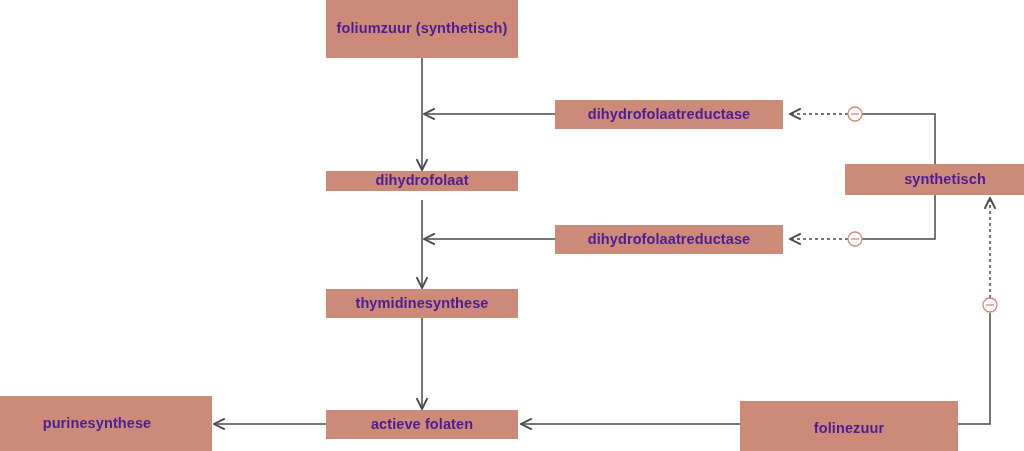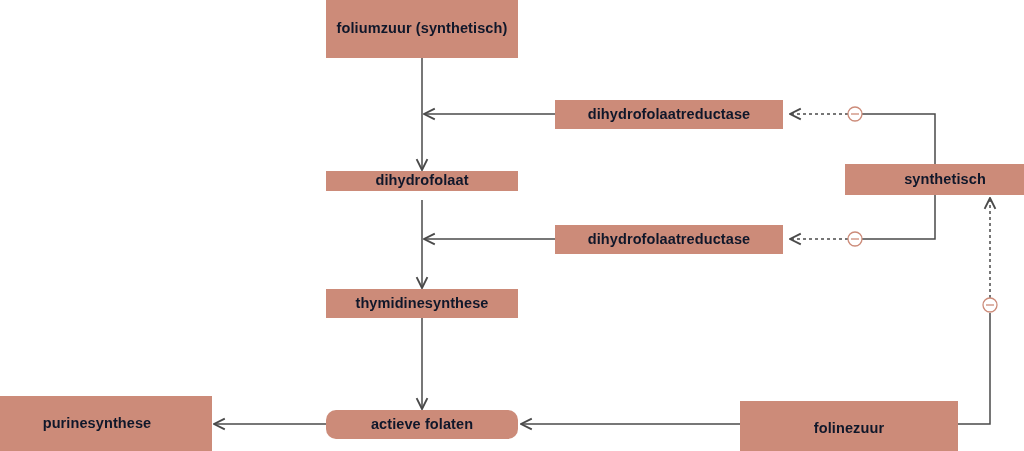--- a/index.html
+++ b/index.html
@@ -18,21 +18,21 @@
   }
   svg.edges {
     position: absolute;
     left: 0; top: 0;
     width: 1024px; height: 451px;
     pointer-events: none;
   }
   .node {
     position: absolute;
     background: #cc8b79;
-    color: #0f172a;
+    color: #4c1d95;
     font-weight: bold;
     font-size: 14.5px;
     display: flex;
     flex-direction: column;
     align-items: center;
     justify-content: center;
     text-align: center;
     line-height: 1.45;
     letter-spacing: 0.1px;
     z-index: 3;
@@ -41,21 +41,21 @@
   .node sub { font-size: 10px; vertical-align: baseline; position: relative; top: 3px; }
 
   
   #n-foliumzuur      { left: 326px; top: 0px;   width: 192px; height: 58px; }
   #n-dhfr-1          { left: 555px; top: 100px; width: 228px; height: 29px; }
   #n-methotrexaat    { left: 845px; top: 164px; width: 200px; height: 31px; }
   #n-dihydrofolaat   { left: 326px; top: 171px; width: 192px; height: 20px; justify-content: flex-end; }
   #n-dhfr-2          { left: 555px; top: 225px; width: 228px; height: 29px; }
   #n-tetrahydro      { left: 326px; top: 289px; width: 192px; height: 29px; }
   #n-purine          { left: -18px; top: 396px; width: 230px; height: 55px; }
-  #n-actieve         { left: 326px; top: 410px; width: 192px; height: 29px; border-radius: 10px; }
+  #n-actieve         { left: 326px; top: 410px; width: 192px; height: 29px; }
   #n-folinezuur      { left: 740px; top: 401px; width: 218px; height: 55px; }
 </style>
 </head>
 <body>
 
 <div id="stage">
 
   <svg class="edges" viewBox="0 0 1024 451" xmlns="http://www.w3.org/2000/svg">
     <defs>
       <marker id="arrow-open" viewBox="0 0 10 10" refX="9" refY="5" markerWidth="9" markerHeight="9" orient="auto-start-reverse">

